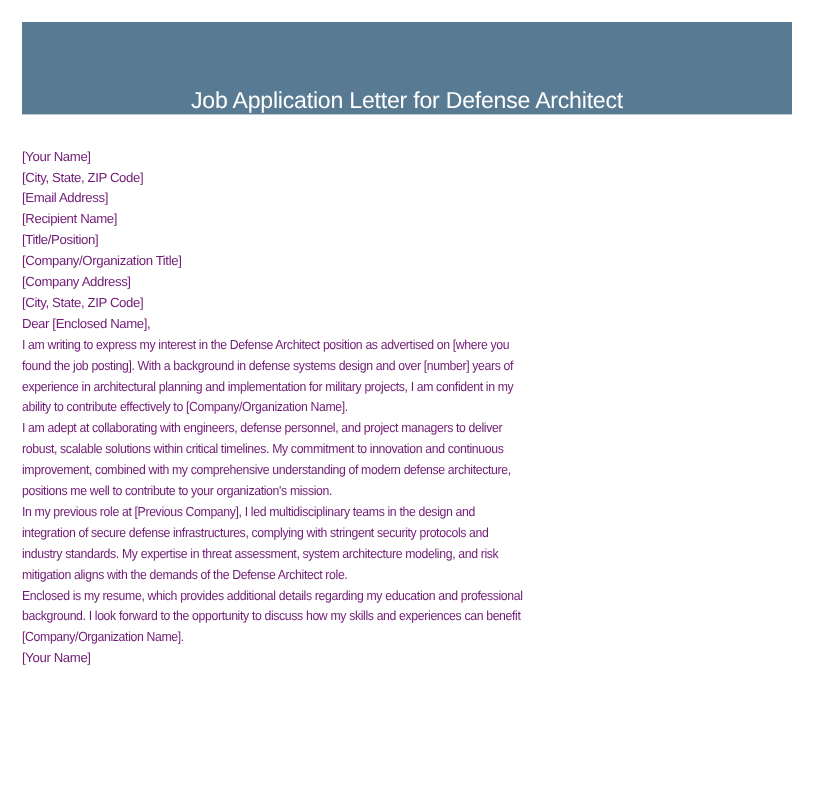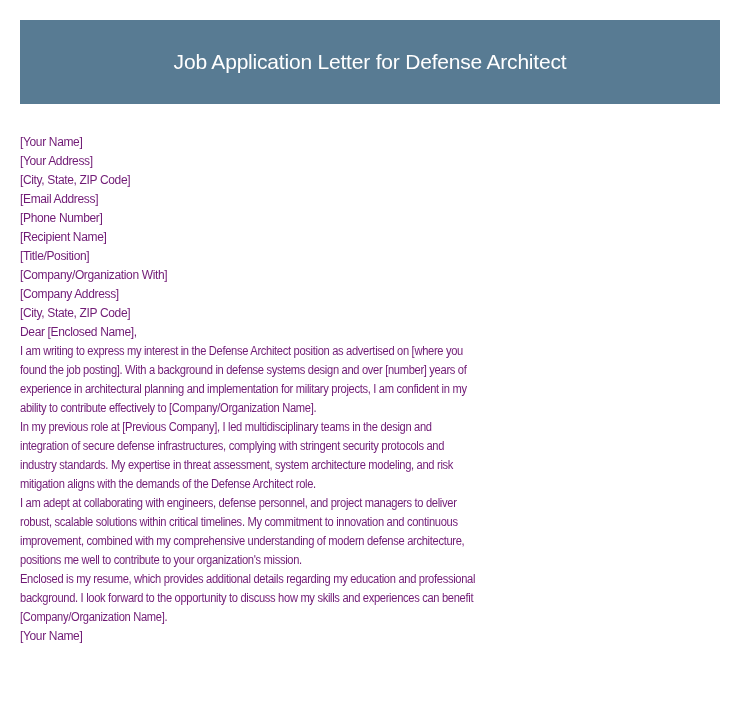--- a/index.html
+++ b/index.html
@@ -1,70 +1,68 @@
 <!DOCTYPE html>
 <html><head>
 <meta charset="utf-8">
 <style>
   html, body { margin: 0; padding: 0; background: #ffffff; }
   body { width: 740px; height: 724px; position: relative; overflow: hidden; font-family: "Liberation Sans", sans-serif; }
   .header {
     position: absolute; left: 20px; top: 20px; width: 700px; height: 84px;
     background: #587b93; color: #ffffff;
-    display: flex; align-items: center; justify-content: center;
+    display: flex; align-items: flex-end; justify-content: center;
   }
   .header h1 { margin: 0; font-weight: normal; font-size: 21px; letter-spacing: -0.2px; }
   .letter {
     position: absolute; left: 20px; top: 133px; width: 710px;
     color: #701a75; font-size: 12px; line-height: 19px;
   }
   .line { white-space: nowrap; display: block; letter-spacing: -0.35px; transform-origin: left; }
   .line.squeeze { transform: scaleX(0.93); }
 </style>
 </head>
 <body>
 
 <div class="header">
   <h1>Job Application Letter for Defense Architect</h1>
 </div>
 
 <div class="letter">
   <div>
     <span class="line">[Your Name]</span>
-    <span class="line">[Your Address]</span>
     <span class="line">[City, State, ZIP Code]</span>
     <span class="line">[Email Address]</span>
-    <span class="line">[Phone Number]</span>
   </div>
   <div>
     <span class="line">[Recipient Name]</span>
     <span class="line">[Title/Position]</span>
-    <span class="line">[Company/Organization With]</span>
+    <span class="line">[Company/Organization Title]</span>
     <span class="line">[Company Address]</span>
     <span class="line">[City, State, ZIP Code]</span>
   </div>
   <span class="line">Dear [Enclosed Name],</span>
 
   <div>
     <span class="line squeeze">I am writing to express my interest in the Defense Architect position as advertised on [where you</span>
     <span class="line squeeze">found the job posting]. With a background in defense systems design and over [number] years of</span>
     <span class="line squeeze">experience in architectural planning and implementation for military projects, I am confident in my</span>
     <span class="line squeeze">ability to contribute effectively to [Company/Organization Name].</span>
   </div>
   <div>
+    <span class="line squeeze">I am adept at collaborating with engineers, defense personnel, and project managers to deliver</span>
+    <span class="line squeeze">robust, scalable solutions within critical timelines. My commitment to innovation and continuous</span>
+    <span class="line squeeze">improvement, combined with my comprehensive understanding of modern defense architecture,</span>
+    <span class="line squeeze">positions me well to contribute to your organization's mission.</span>
+  </div>
+  <div>
     <span class="line squeeze">In my previous role at [Previous Company], I led multidisciplinary teams in the design and</span>
     <span class="line squeeze">integration of secure defense infrastructures, complying with stringent security protocols and</span>
     <span class="line squeeze">industry standards. My expertise in threat assessment, system architecture modeling, and risk</span>
     <span class="line squeeze">mitigation aligns with the demands of the Defense Architect role.</span>
-  </div>
-  <div>
-    <span class="line squeeze">I am adept at collaborating with engineers, defense personnel, and project managers to deliver</span>
-    <span class="line squeeze">robust, scalable solutions within critical timelines. My commitment to innovation and continuous</span>
-    <span class="line squeeze">improvement, combined with my comprehensive understanding of modern defense architecture,</span>
-    <span class="line squeeze">positions me well to contribute to your organization's mission.</span>
   </div>
   <div>
     <span class="line squeeze">Enclosed is my resume, which provides additional details regarding my education and professional</span>
     <span class="line squeeze">background. I look forward to the opportunity to discuss how my skills and experiences can benefit</span>
     <span class="line squeeze">[Company/Organization Name].</span>
   </div>
   <span class="line">[Your Name]</span>
 </div>
 
 </body></html>

